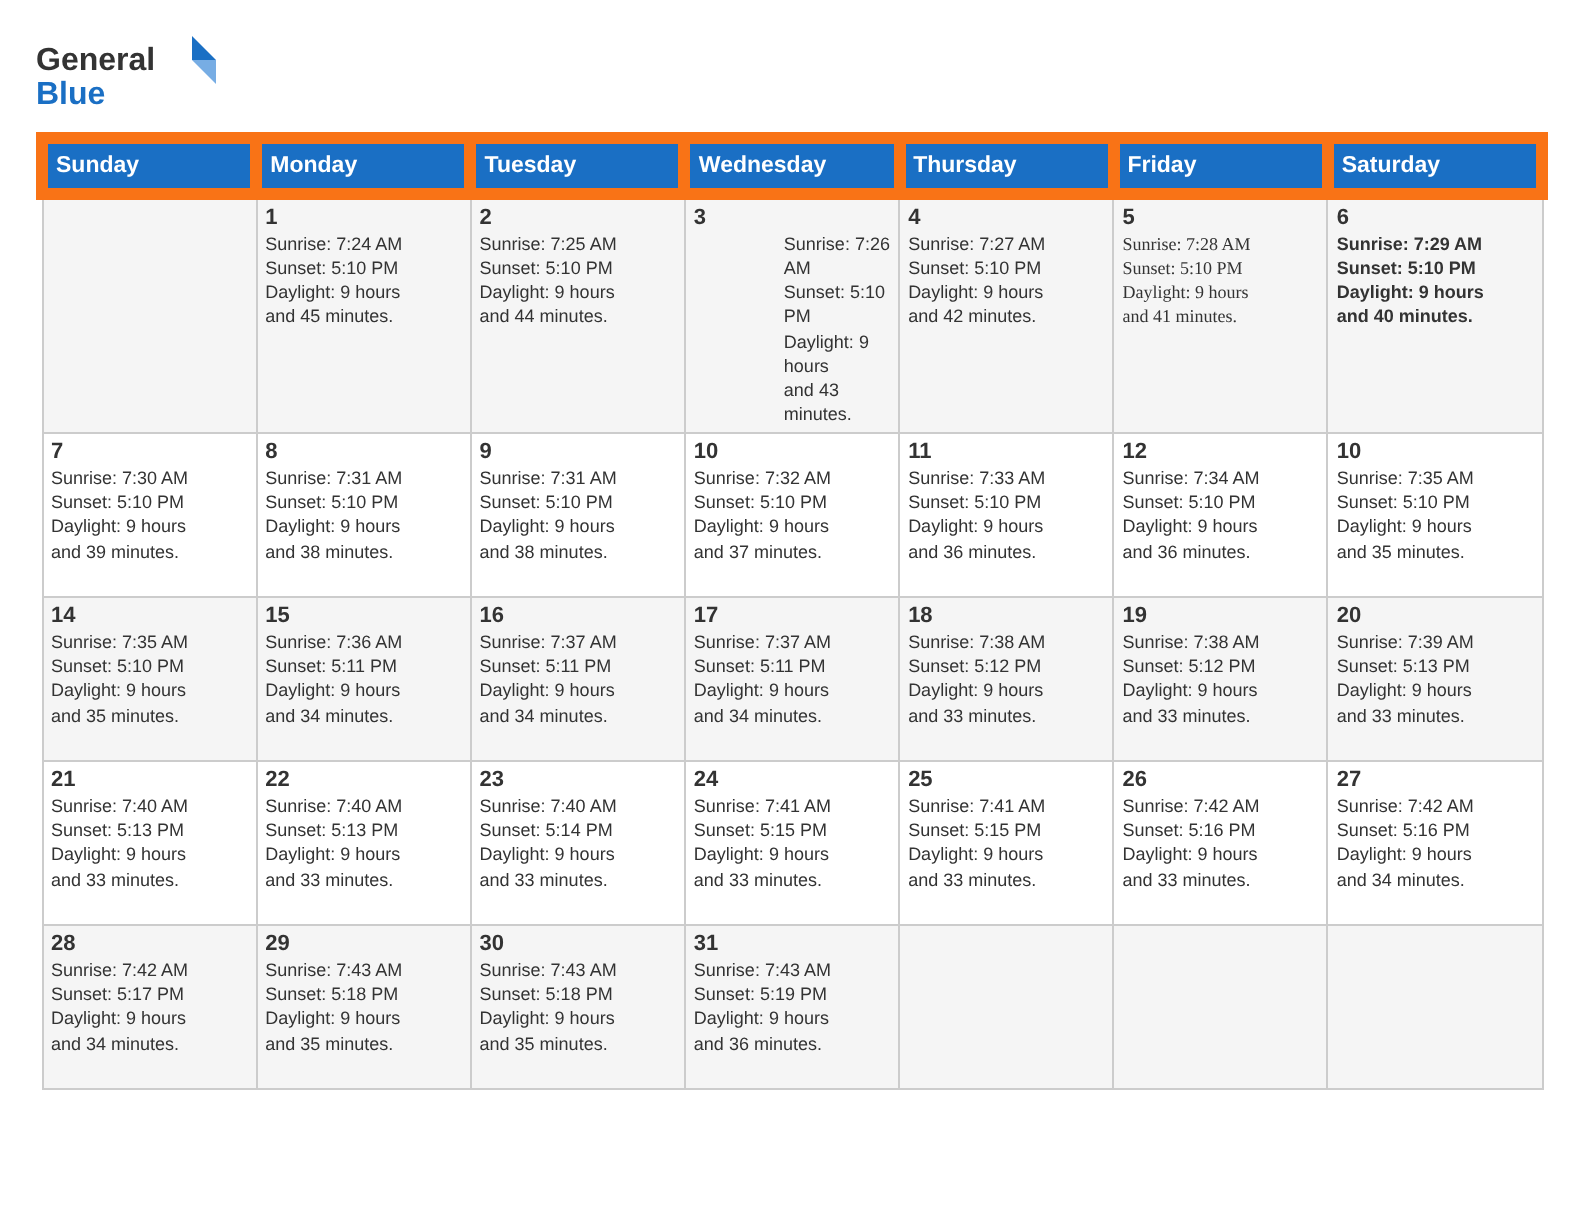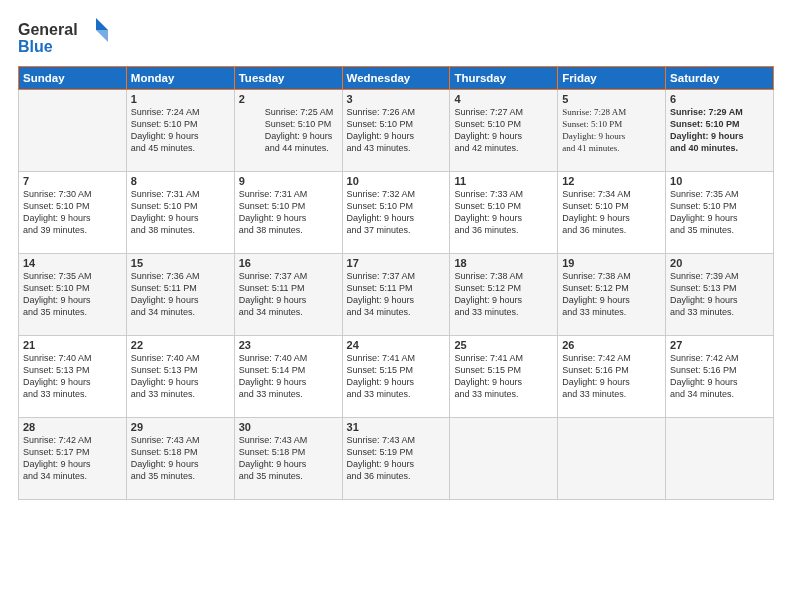--- a/index.html
+++ b/index.html
@@ -44,21 +44,21 @@
       border-collapse: collapse;
       table-layout: fixed;
     }
     thead tr th {
       background-color: #1a6fc4;
       color: #fff;
       font-size: 11.5px;
       font-weight: bold;
       padding: 5px 4px;
       text-align: left;
-      border: 1px solid #f97316;
+      border: 6px solid #f97316;
     }
     tbody tr td {
       border: 1px solid #ccc;
       vertical-align: top;
       padding: 3px 4px;
       font-size: 9.5px;
       color: #333;
       height: 82px;
     }
     tbody tr:nth-child(odd) td {
@@ -116,28 +116,28 @@
           <td class="empty-cell"></td>
           <td>
             <span class="day-number">1</span>
             <div class="cell-text" style="white-space: pre-line;">Sunrise: 7:24 AM
 Sunset: 5:10 PM
 Daylight: 9 hours
 and 45 minutes.</div>
           </td>
           <td>
             <span class="day-number">2</span>
-            <div class="cell-text" style="white-space: pre-line; margin-left: 26px;">Sunrise: 7:25 AM
+            <div class="cell-text" style="white-space: pre-line;">Sunrise: 7:25 AM
 Sunset: 5:10 PM
 Daylight: 9 hours
 and 44 minutes.</div>
           </td>
           <td>
             <span class="day-number">3</span>
-            <div class="cell-text" style="white-space: pre-line;">Sunrise: 7:26 AM
+            <div class="cell-text" style="white-space: pre-line; margin-left: 45px;">Sunrise: 7:26 AM
 Sunset: 5:10 PM
 Daylight: 9 hours
 and 43 minutes.</div>
           </td>
           <td>
             <span class="day-number">4</span>
             <div class="cell-text" style="white-space: pre-line;">Sunrise: 7:27 AM
 Sunset: 5:10 PM
 Daylight: 9 hours
 and 42 minutes.</div>

